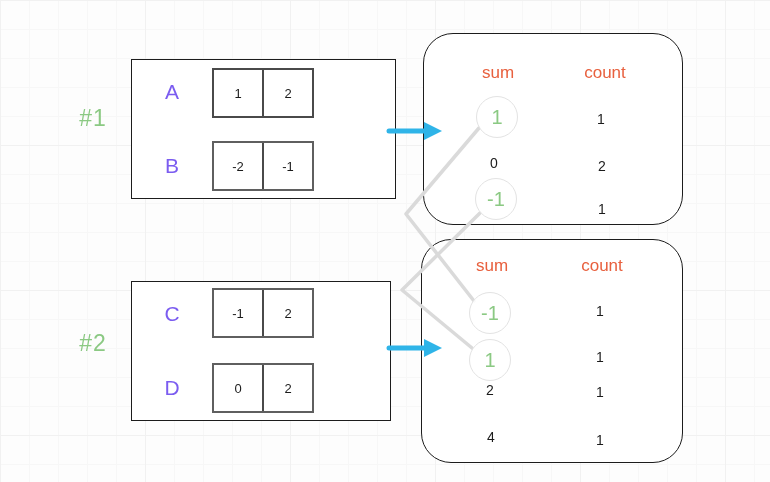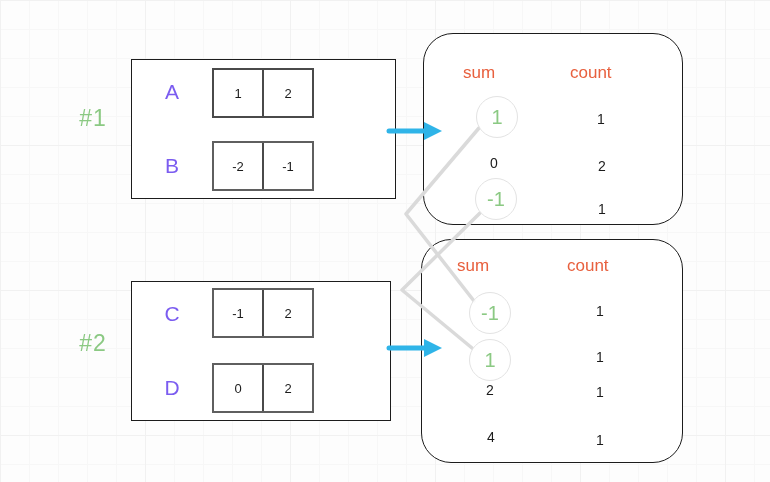--- a/index.html
+++ b/index.html
@@ -36,21 +36,21 @@
   .cell{
     width:48px;height:46px;display:flex;align-items:center;justify-content:center;
     font-size:13px;color:#1b1b1b;
   }
   .cell + .cell{border-left:2px solid #4a4a4a;}
   .hash-table{
     position:absolute;background:#ffffff;
     border:1.5px solid #1c1c1c;border-radius:30px;box-sizing:border-box;
   }
   .th{
-    position:absolute;width:70px;text-align:left;
+    position:absolute;width:70px;text-align:center;
     font-size:17px;color:#e8603e;
   }
   .num{
     position:absolute;width:40px;text-align:center;
     font-size:14px;color:#1b1b1b;
   }
   .circle{
     position:absolute;width:42px;height:42px;border-radius:50%;
     border:1.5px solid #e3e3e3;background:rgba(255,255,255,0.85);
     display:flex;align-items:center;justify-content:center;

